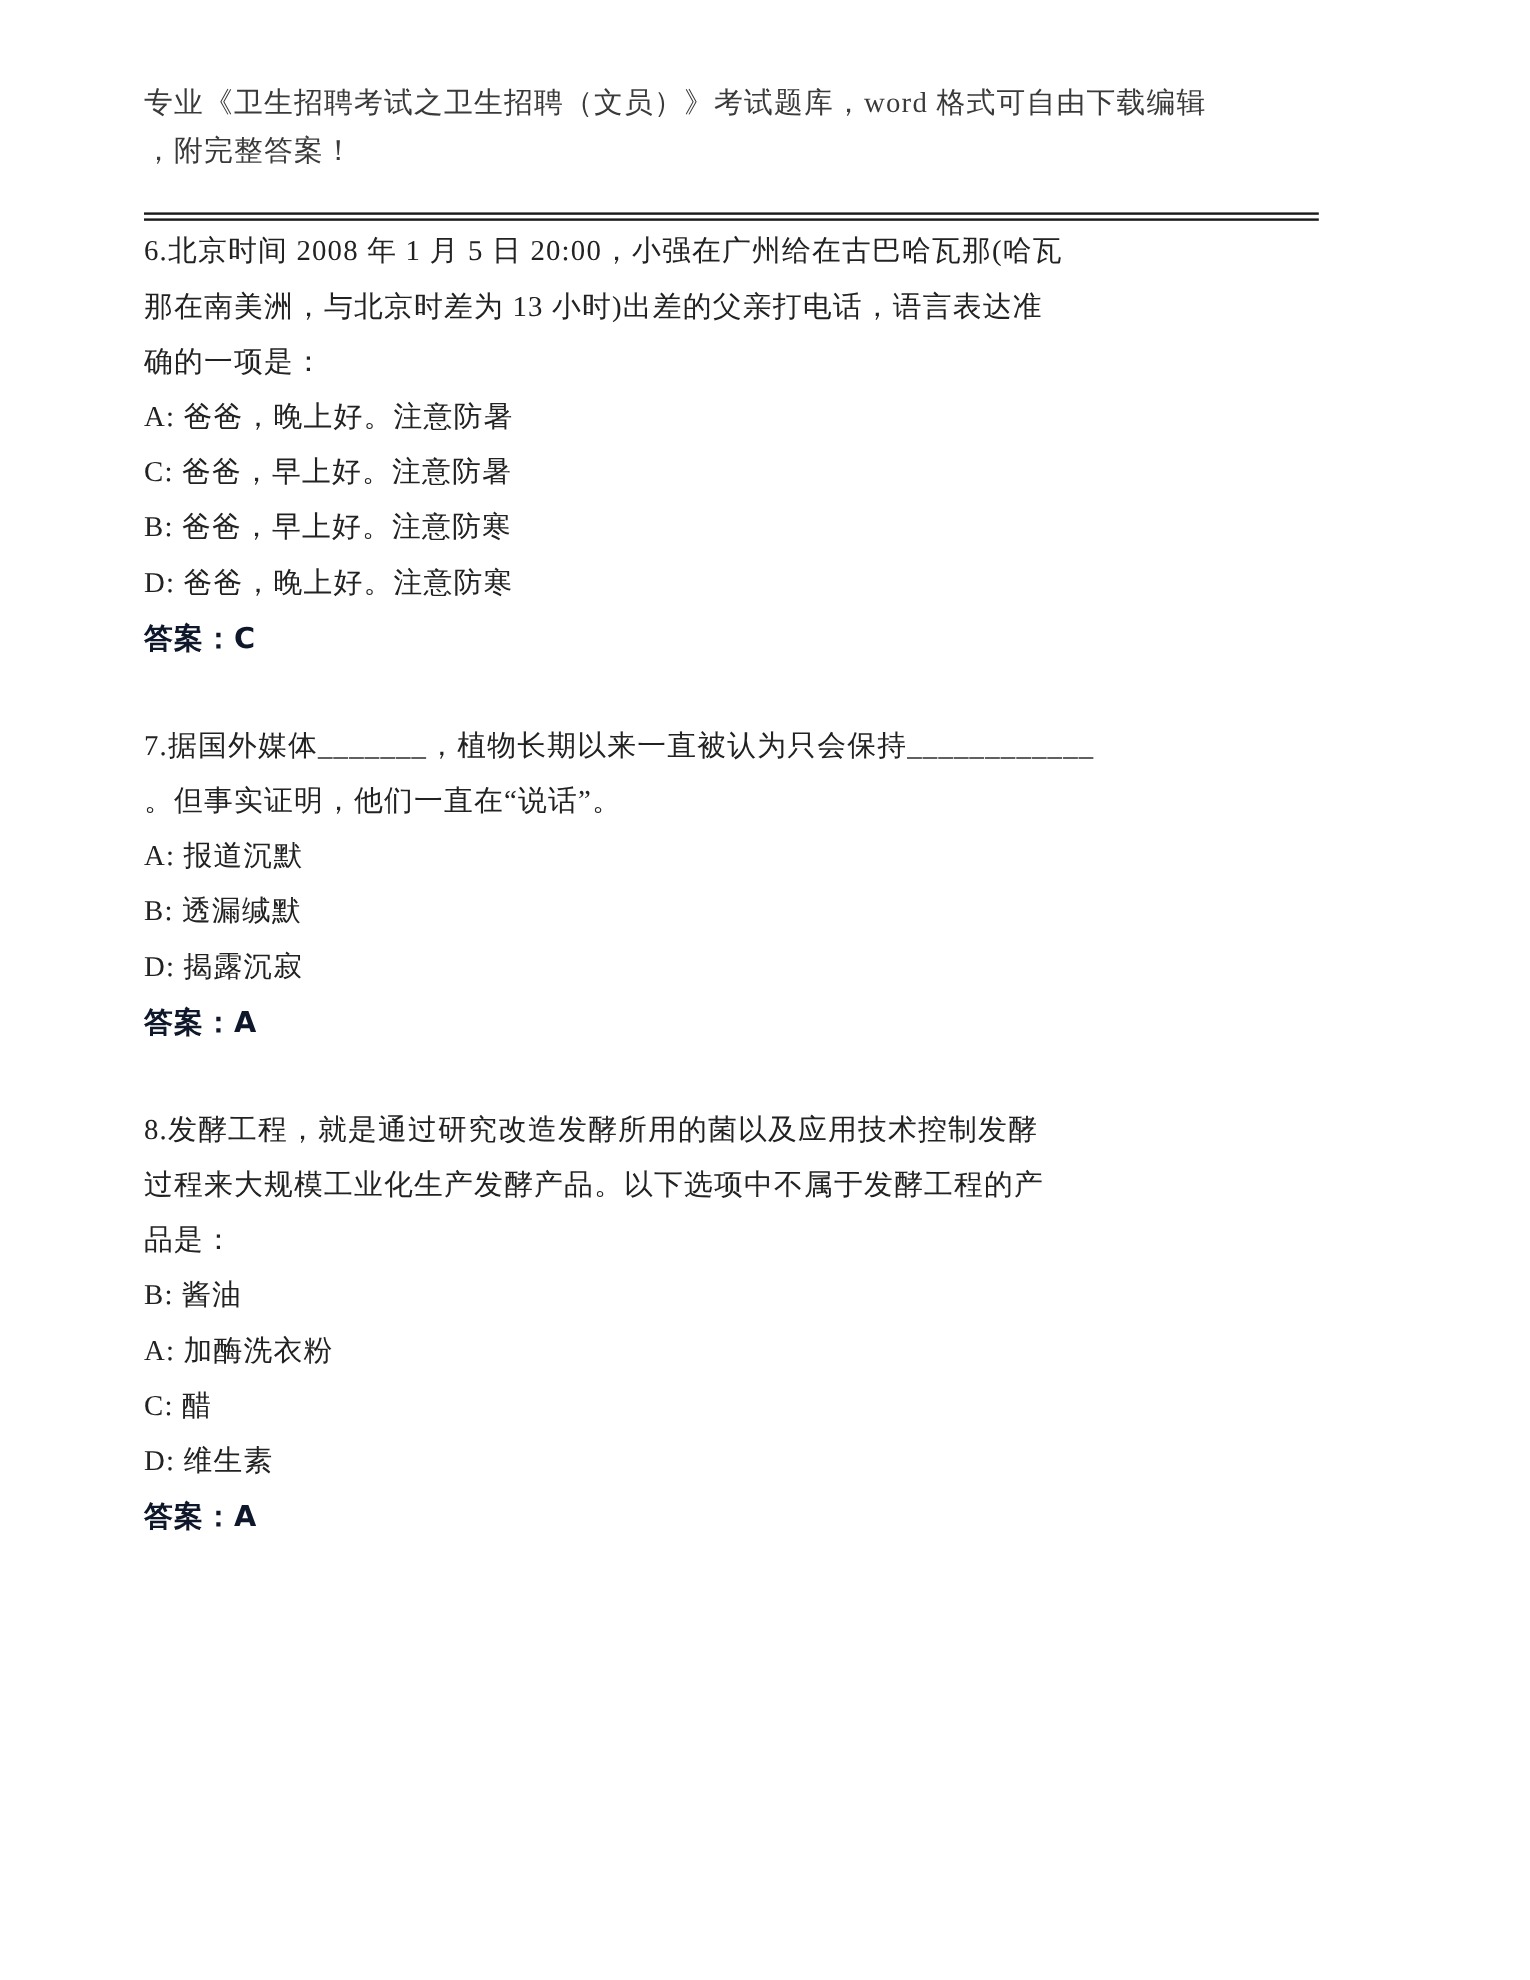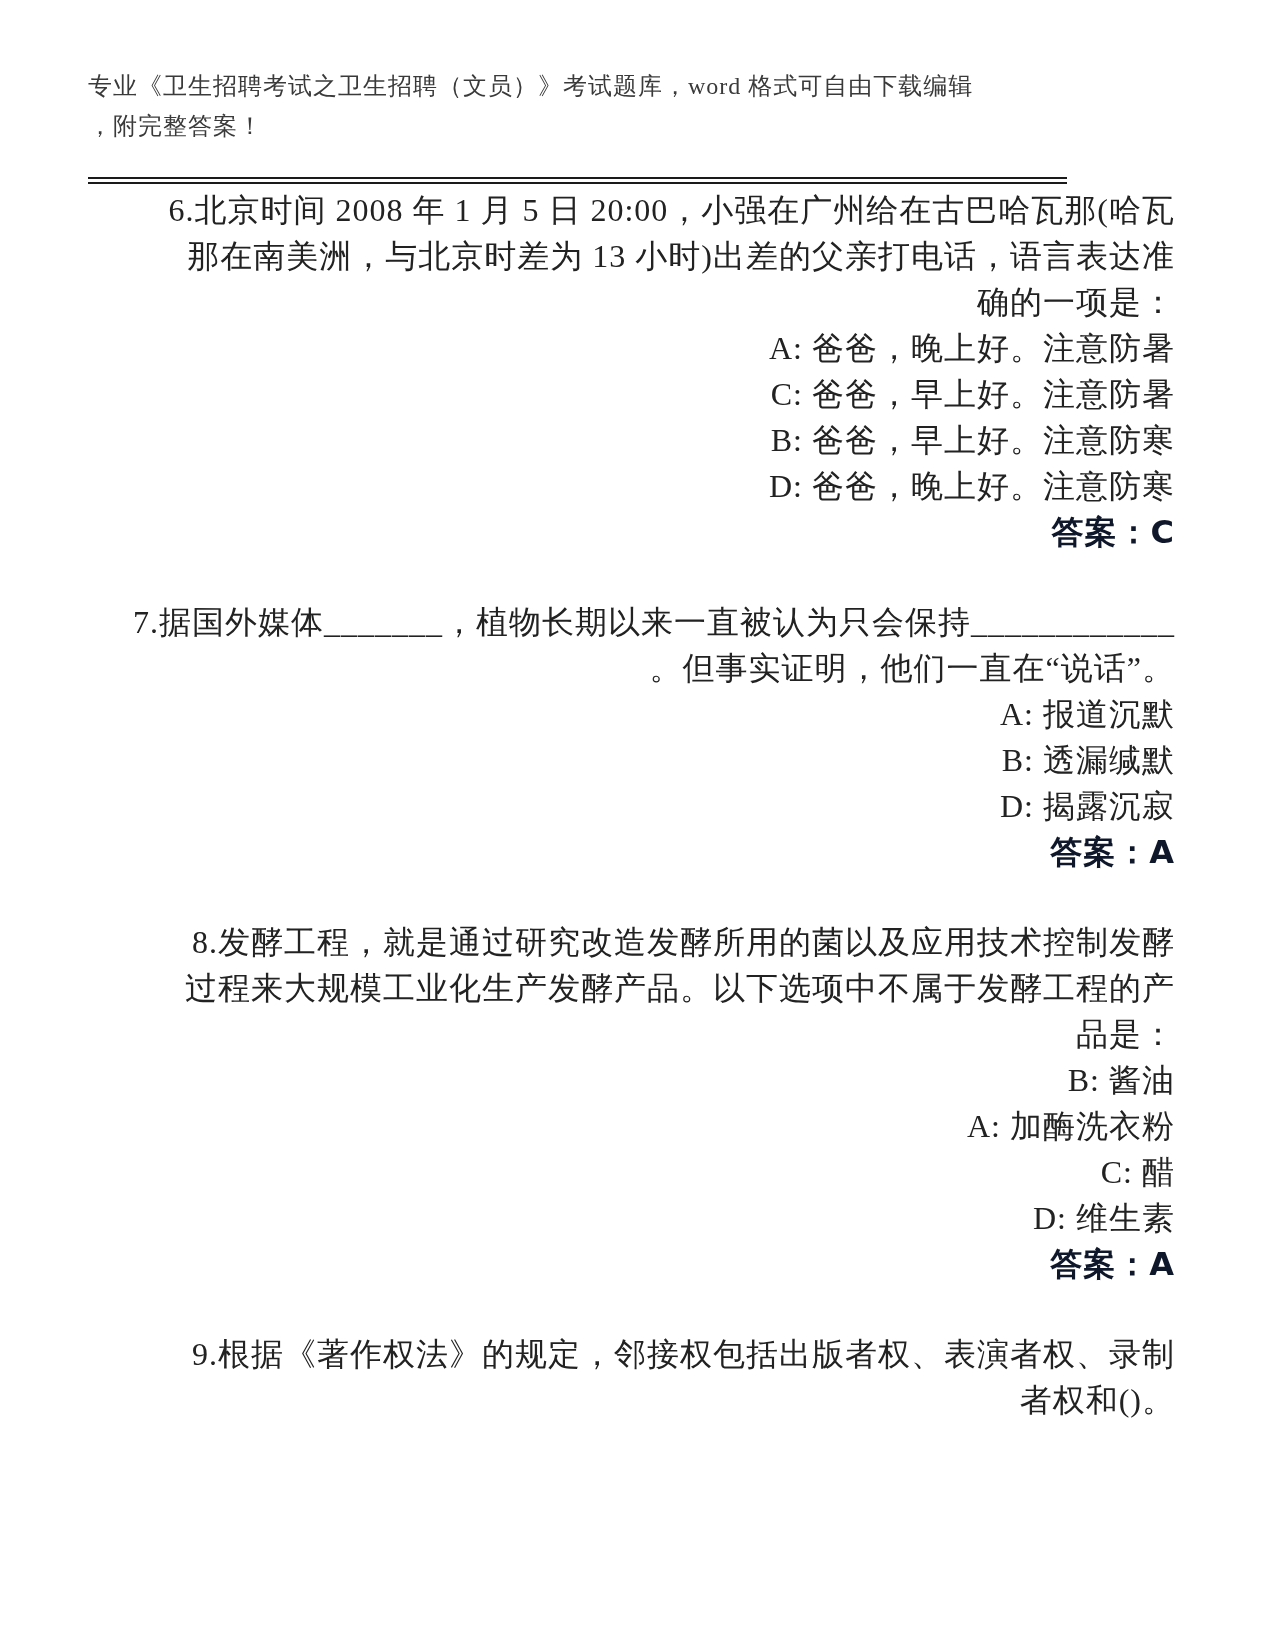--- a/index.html
+++ b/index.html
@@ -7,21 +7,21 @@
     padding: 0;
     background: #ffffff;
   }
   .page {
     position: relative;
     width: 1275px;
     height: 1650px;
     background: #ffffff;
     overflow: hidden;
     box-sizing: border-box;
-    padding: 0 100px 0 88px;
+    padding: 0 100px 0 120px;
     color: #1e1e1e;
     font-family: "Liberation Serif", "DejaVu Serif", serif;
   }
   .header {
     margin-top: 66px;
     font-size: 24px;
     line-height: 40px;
     letter-spacing: 1px;
     color: #3a3a3a;
   }
@@ -35,26 +35,25 @@
     border-top: 2px solid #1a1a1a;
     border-bottom: 2px solid #1a1a1a;
   }
   .content {
     margin-top: 3px;
   }
   .qblock {
     margin-bottom: 44px;
   }
   .line {
-    font-size: 32px;
+    font-size: 24px;
     line-height: 46px;
     letter-spacing: 1px;
     white-space: pre;
     color: #222222;
-    text-align: right;
   }
   .answer {
     font-family: "DejaVu Sans", "Liberation Sans", sans-serif;
     font-weight: bold;
     color: #0f172a;
   }
 </style>
 </head>
 <body>
 
@@ -93,19 +92,15 @@
       <div class="line">8.发酵工程，就是通过研究改造发酵所用的菌以及应用技术控制发酵</div>
       <div class="line">过程来大规模工业化生产发酵产品。以下选项中不属于发酵工程的产</div>
       <div class="line">品是：</div>
       <div class="line option">B: 酱油</div>
       <div class="line option">A: 加酶洗衣粉</div>
       <div class="line option">C: 醋</div>
       <div class="line option">D: 维生素</div>
       <div class="line answer">答案：A</div>
     </section>
 
-    <section class="qblock">
-      <div class="line">9.根据《著作权法》的规定，邻接权包括出版者权、表演者权、录制</div>
-      <div class="line">者权和()。</div>
-    </section>
 
   </div>
 </div>
 
 </body></html>

